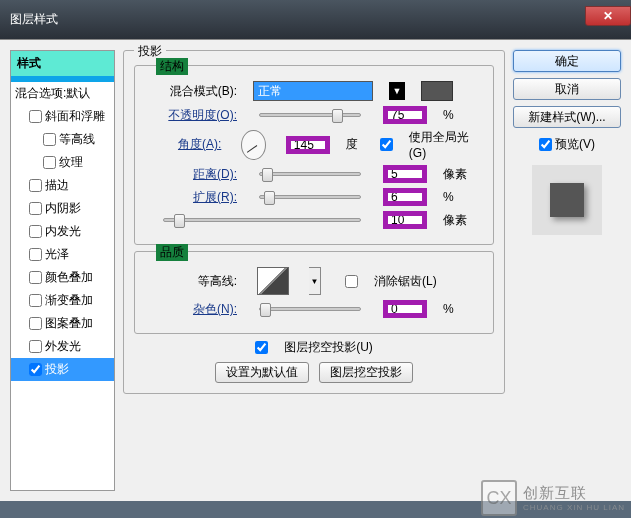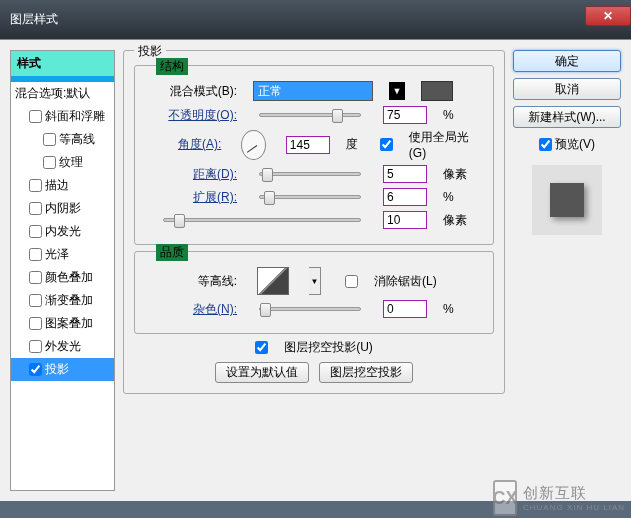--- a/index.html
+++ b/index.html
@@ -23,21 +23,21 @@
 .mid-panel { flex: 1; }
 .fieldset { border: 1px solid #aaa; border-radius: 3px; padding: 8px 10px 10px; margin-bottom: 8px; position: relative; }
 .fieldset-title { position: absolute; top: -8px; left: 10px; background: #f0f0f0; padding: 0 4px; }
 .fieldset-inner { border: 1px solid #aaa; border-radius: 3px; padding: 10px 10px; margin-top: 6px; position: relative; }
 .fieldset-inner-title { position: absolute; top: -8px; left: 21px; background: #15803d; padding: 0 4px; }
 
 .row { display: flex; align-items: center; margin: 5px 12px; gap: 16px; }
 .row-label { width: 80px; text-align: right; }
 .slider { flex: 1; height: 4px; background: #ccc; border: 1px solid #999; position: relative; margin: 0 6px; border-radius: 2px; }
 .slider-thumb { position: absolute; top: -5px; width: 11px; height: 14px; background: linear-gradient(#f8f8f8,#d8d8d8); border: 1px solid #888; border-radius: 2px; }
-.num-input { width: 44px; height: 18px; border: 1px solid #a21caf; padding: 0 3px; background: #fff; text-align: left; }
+.num-input { width: 44px; height: 18px; border: 5px solid #a21caf; padding: 0 3px; background: #fff; text-align: left; }
 .unit { width: 28px; }
 
 .blend-select { width: 120px; height: 20px; background: #3399ff; color: #fff; border: 1px solid #555; padding: 0 4px; display: flex; align-items: center; justify-content: space-between; }
 .blend-arrow { width: 16px; height: 18px; background: #000; color: #fff; display: flex; align-items: center; justify-content: center; font-size: 9px; }
 .color-swatch { width: 32px; height: 20px; background: #555; border: 1px solid #333; }
 
 .angle-dial { width: 30px; height: 30px; border: 1px solid #888; border-radius: 50%; background: #f8f8f8; position: relative; margin: 0 4px; }
 .angle-dial::after { content: ""; position: absolute; width: 12px; height: 1px; background: #333; top: 50%; left: 3px; transform-origin: right center; transform: rotate(-35deg); }
 
 .contour-box { width: 32px; height: 28px; border: 1px solid #666; background: linear-gradient(135deg, #fff 0 48%, #888 48% 52%, #444 52% 100%); margin: 0 4px; position: relative; }
@@ -47,21 +47,21 @@
 .btn-row { display: flex; gap: 10px; justify-content: center; margin-top: 6px; }
 
 .right-panel { width: 108px; display: flex; flex-direction: column; gap: 6px; align-items: stretch; }
 .right-btn { height: 22px; border: 1px solid #6a8ab0; background: linear-gradient(#fdfdfd,#e4e4e4); border-radius: 3px; text-align: center; line-height: 20px; cursor: pointer; }
 .right-btn.primary { border: 1px solid #4a80c0; box-shadow: 0 0 3px #6ab0ff; background: linear-gradient(#eaf4ff,#cfe6ff); }
 .preview-chk { display: flex; align-items: center; justify-content: center; gap: 3px; margin-top: 2px; }
 .preview-box { width: 70px; height: 70px; background: #e0e0e0; margin: 6px auto 0; display: flex; align-items: center; justify-content: center; }
 .preview-inner { width: 34px; height: 34px; background: #555; box-shadow: 3px 3px 6px rgba(0,0,0,0.4); }
 
 .watermark { position: absolute; right: 6px; bottom: 2px; display: flex; align-items: center; gap: 6px; opacity: 0.7; }
-.watermark-logo { width: 24px; height: 36px; border: 2px solid #888; border-radius: 3px; display: flex; align-items: center; justify-content: center; font-weight: bold; font-size: 18px; color: #888; background: rgba(255,255,255,0.6); }
+.watermark-logo { width: 36px; height: 36px; border: 2px solid #888; border-radius: 3px; display: flex; align-items: center; justify-content: center; font-weight: normal; font-size: 18px; color: #888; background: rgba(255,255,255,0.6); }
 .watermark-text { font-size: 15px; color: #666; letter-spacing: 1px; }
 .watermark-sub { font-size: 8px; color: #999; letter-spacing: 1px; }
 
 .link-label { color: #1a3a8a; text-decoration: underline; cursor: pointer; }
 </style>
 </head>
 <body>
 
 <div class="titlebar">
   <span class="titlebar-title">图层样式</span>

